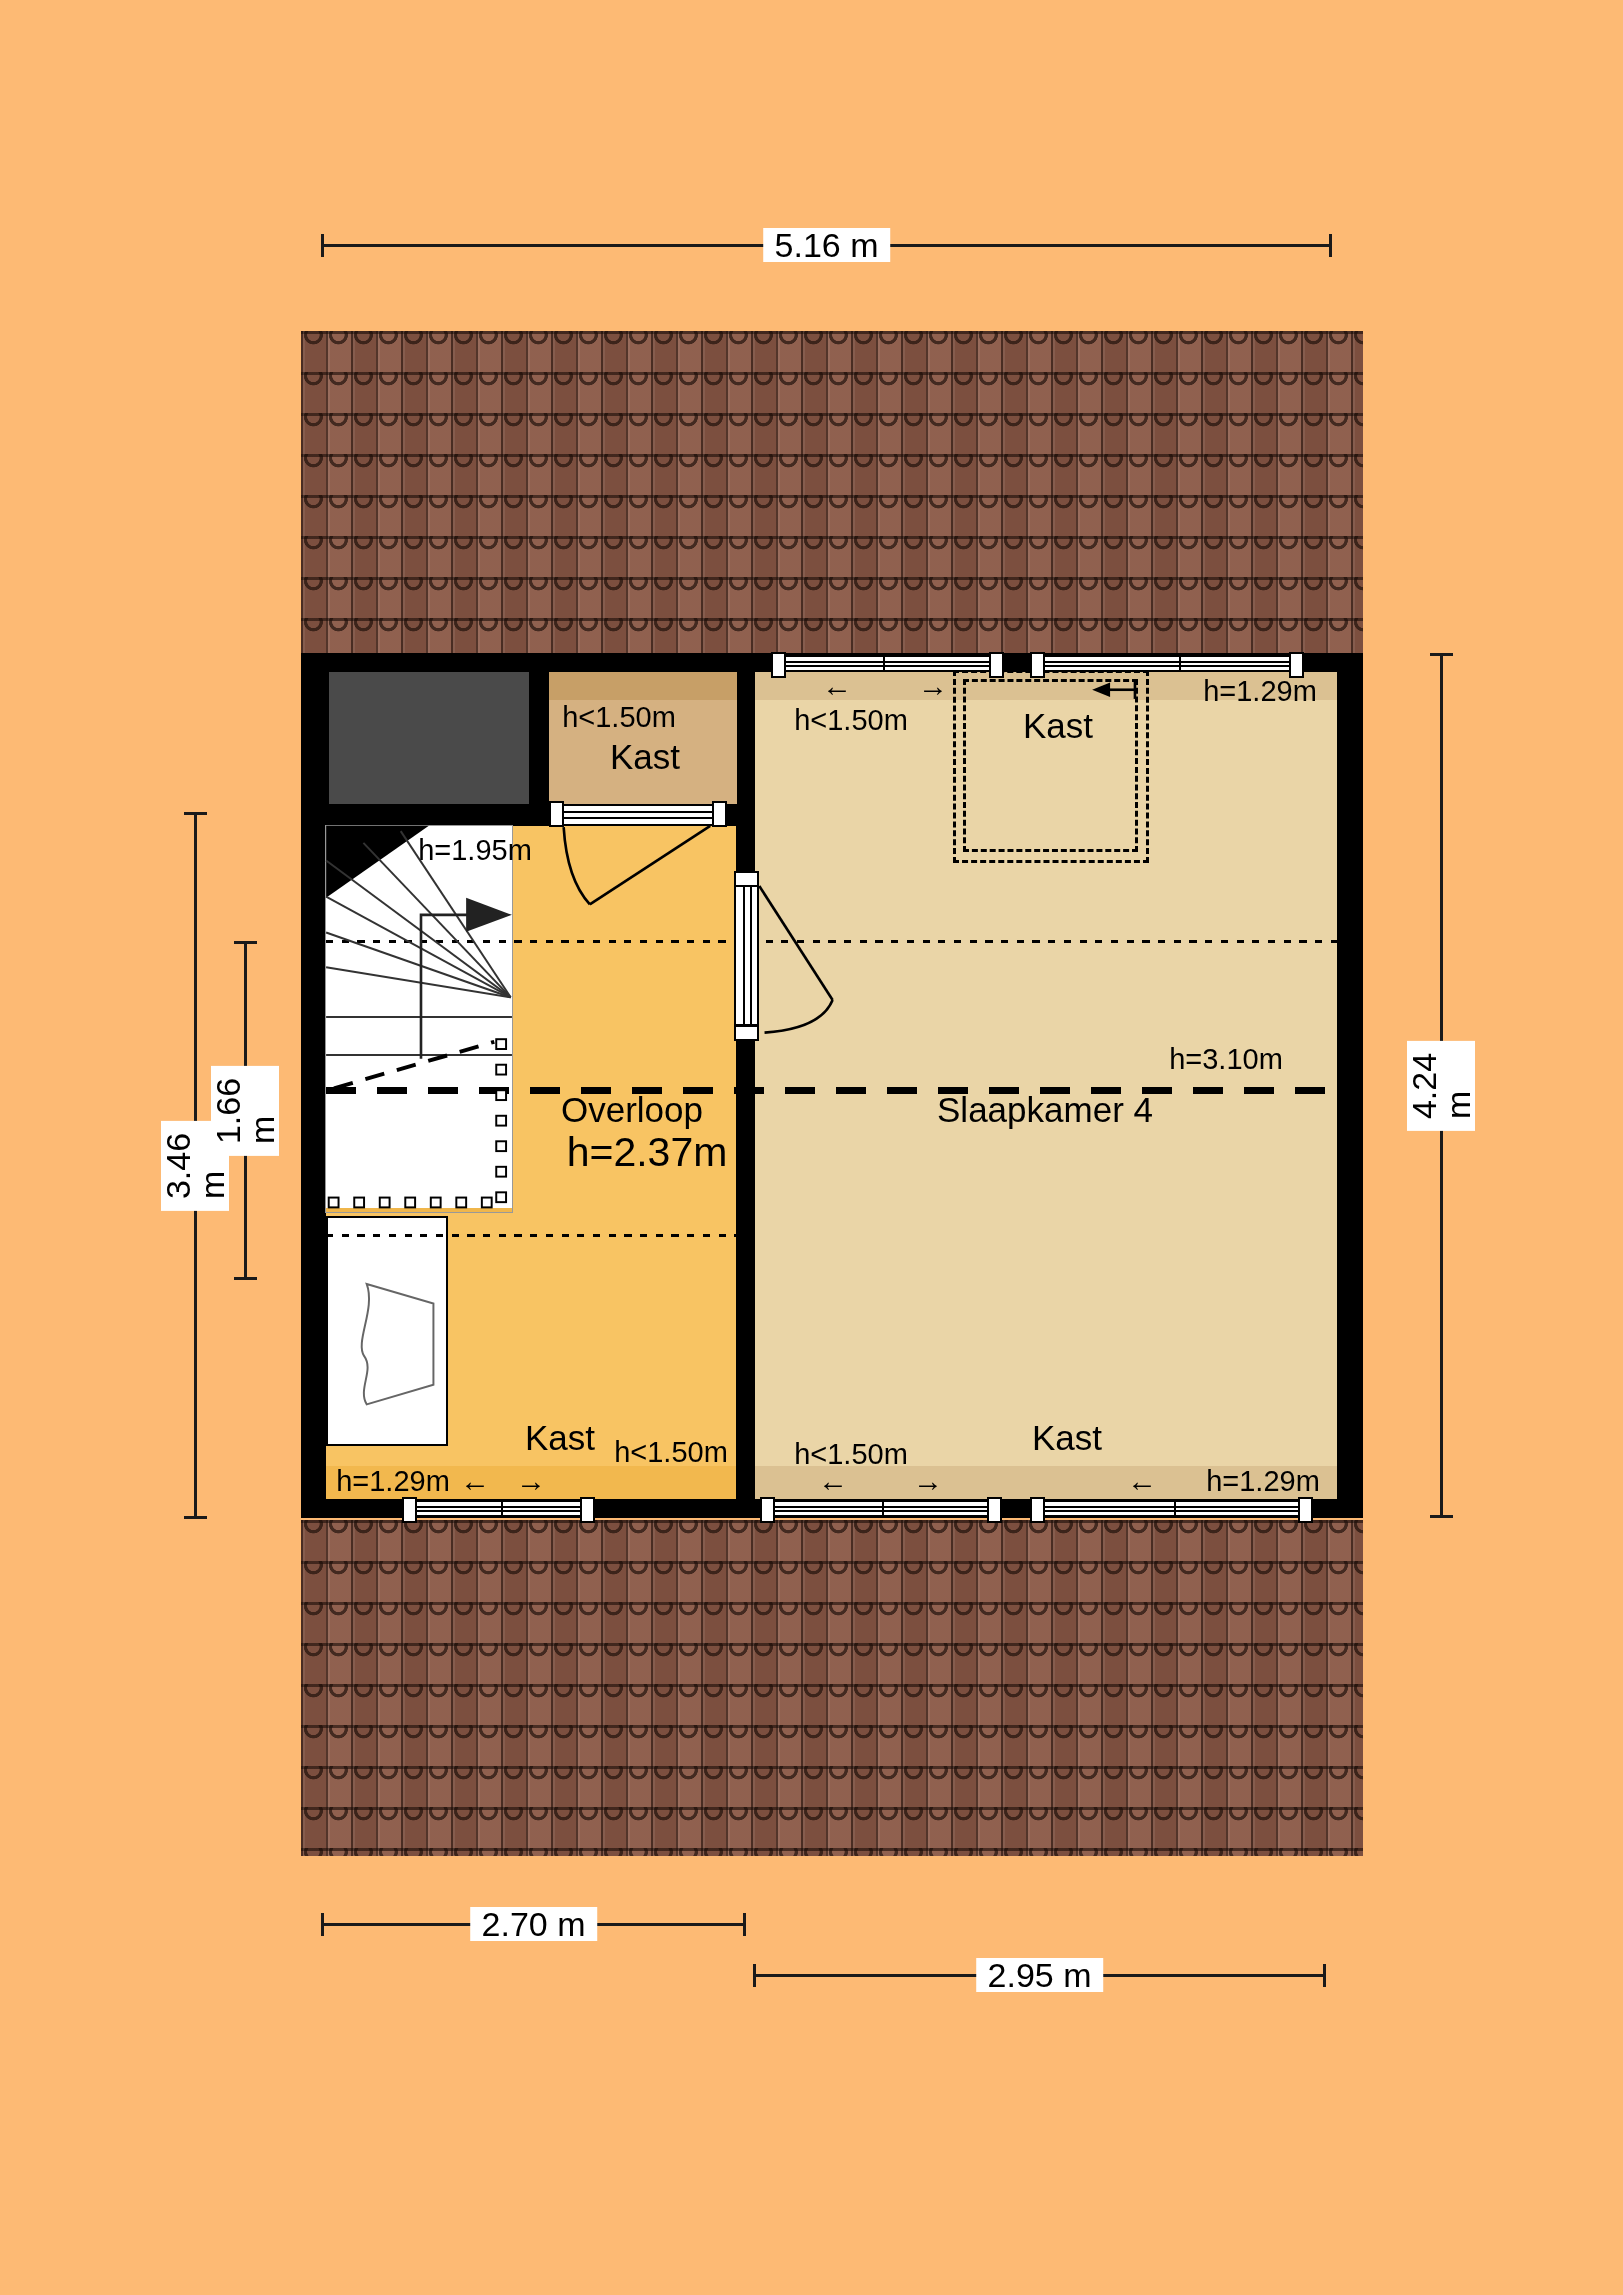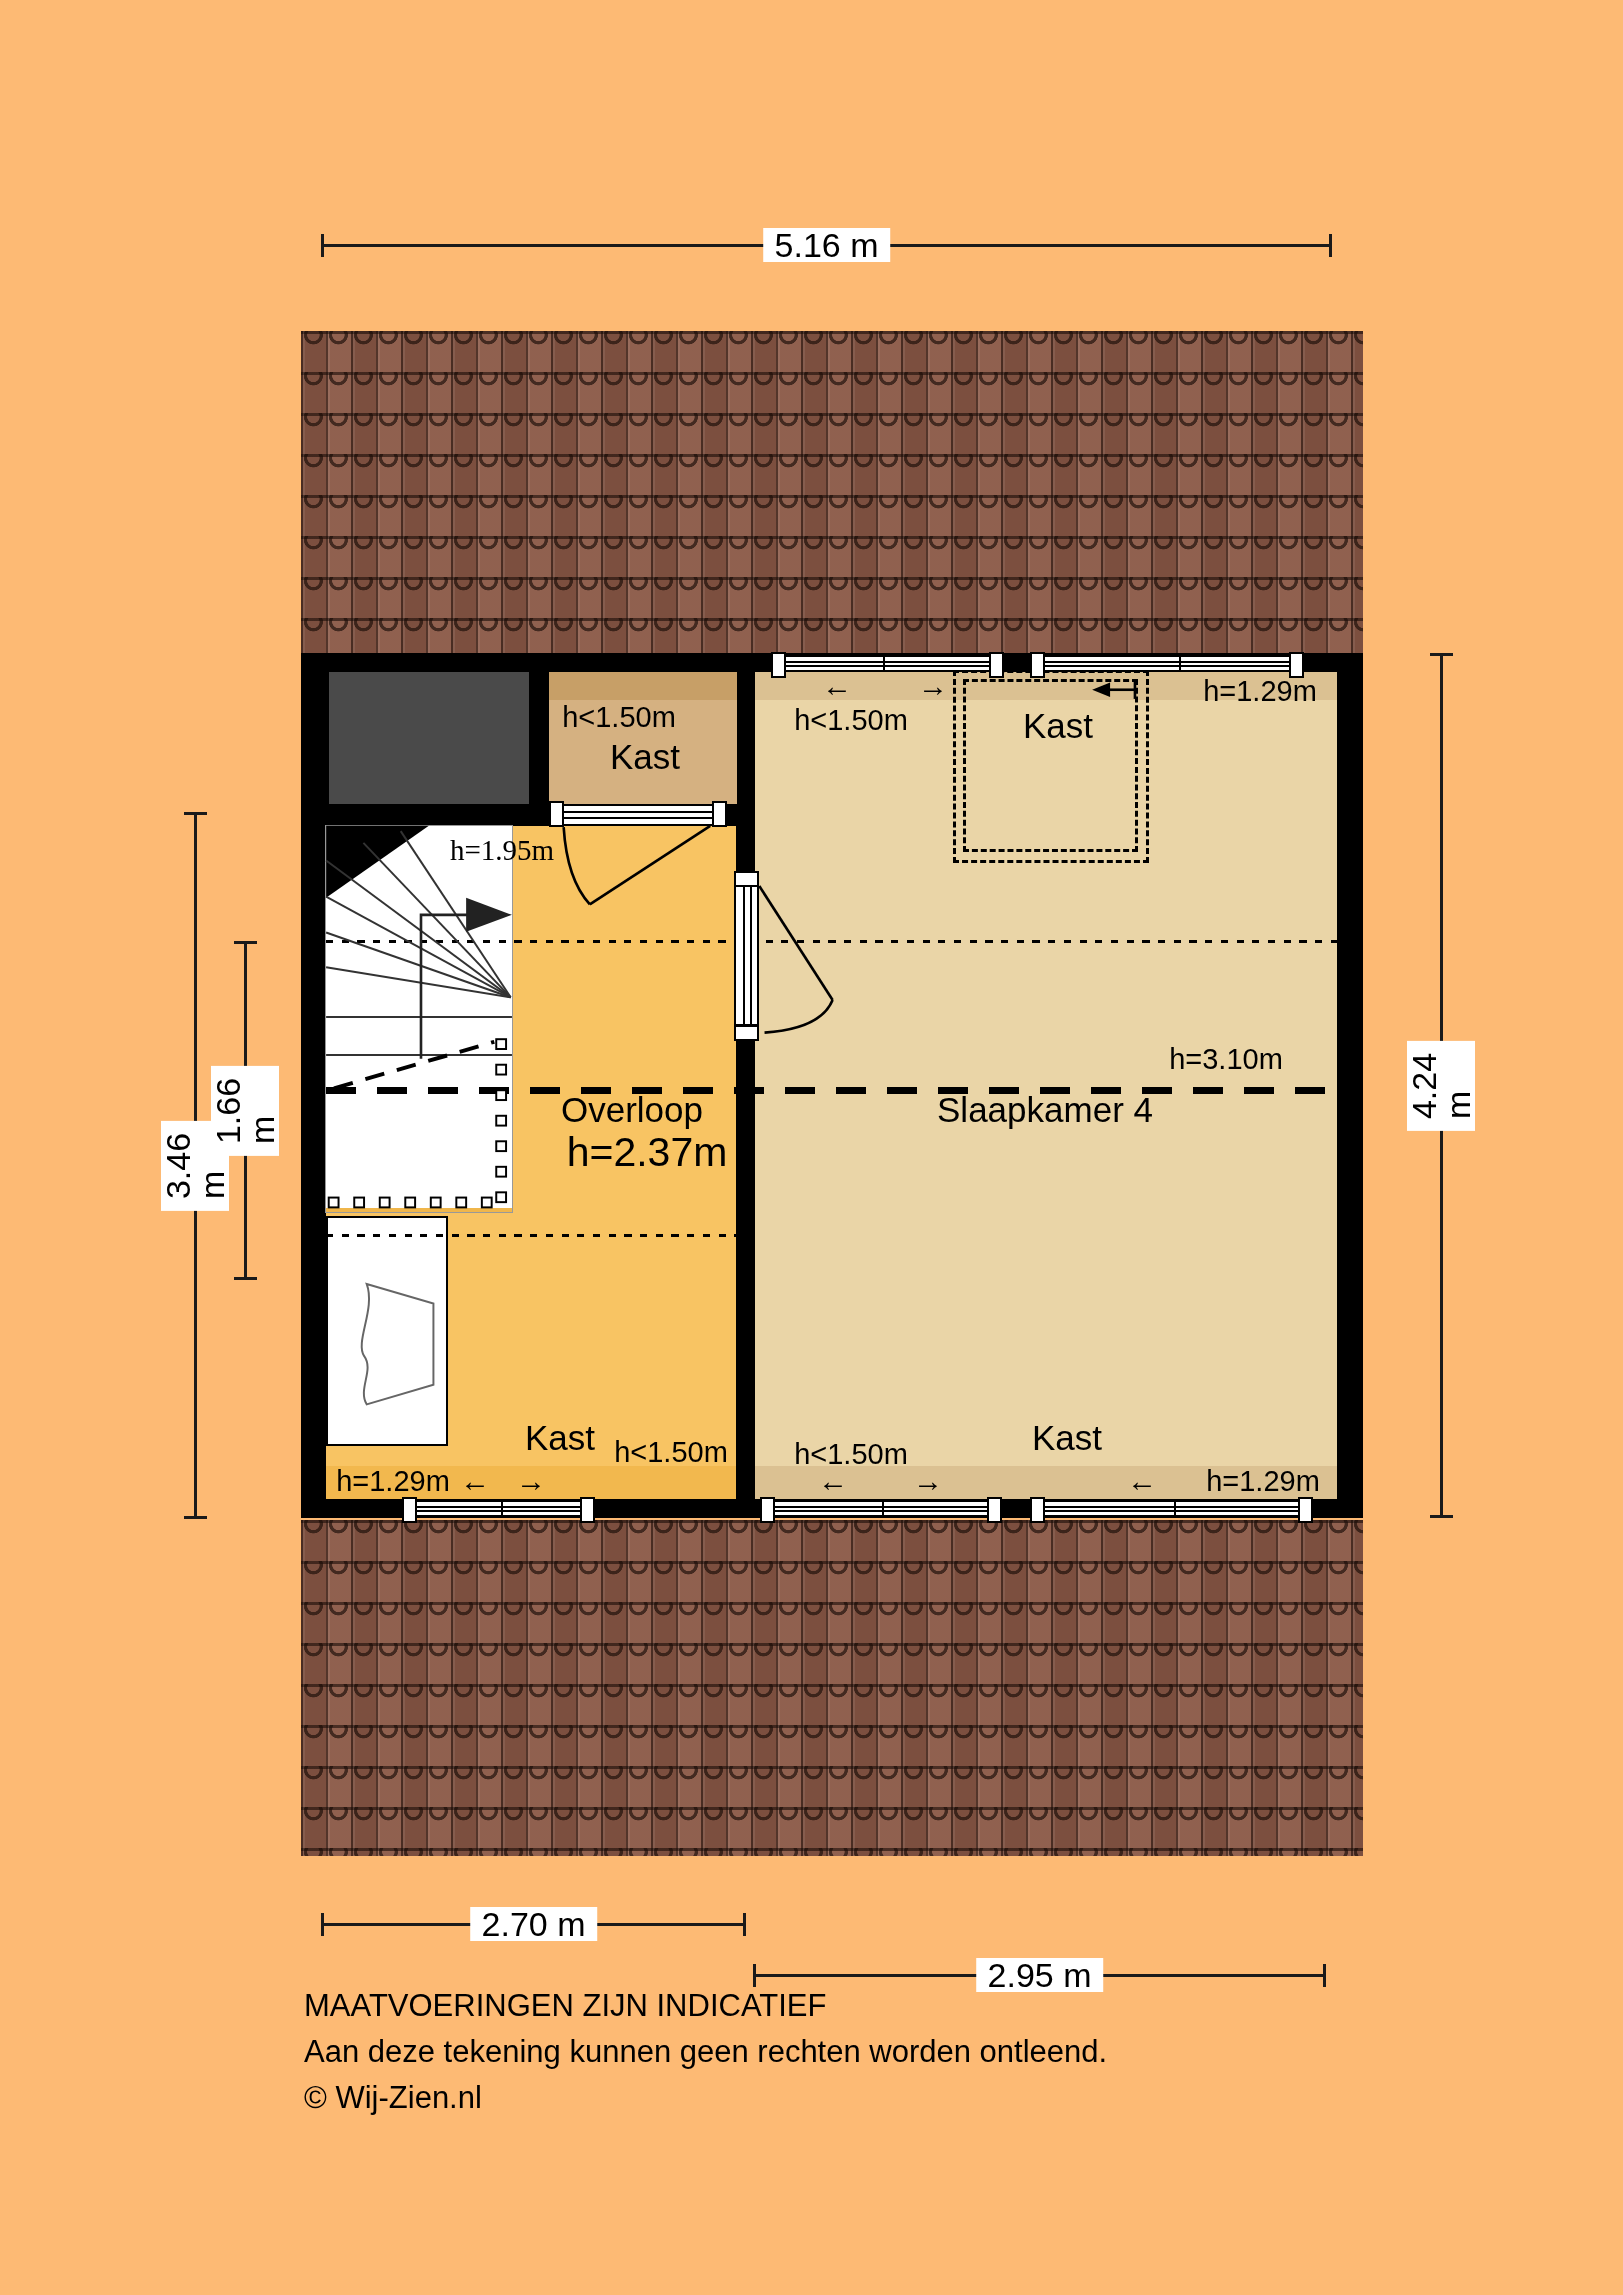--- a/index.html
+++ b/index.html
@@ -179,21 +179,21 @@
       <line x1="1734" y1="1040" x2="1734" y2="1068"></line>
       <polygon points="1694,1046 1674,1054 1694,1062"></polygon>
     </g>
 
     <path d="M 560 1962 L 662 1992 L 662 2116 L 560 2146 C 546 2122 572 2094 556 2072 C 542 2050 574 2000 560 1962 Z" fill="#fff" stroke="#666" stroke-width="3"></path>
   </svg>
 
   <span class="lbl t44" style="left:619px;top:717px;">h&lt;1.50m</span>
   <span class="lbl t54" style="left:645px;top:756px;">Kast</span>
 
-  <span class="lbl t44" style="left:502px;top:850px;font-family:Liberation Serif, serif;">h=1.95m</span>
+  <span class="lbl t44" style="left:475px;top:850px;">h=1.95m</span>
 
   <span class="lbl t62" style="left:632px;top:1109px;">Overloop</span>
   <span class="lbl t48" style="left:647px;top:1152px;">h=2.37m</span>
 
   <span class="lbl t62" style="left:1045px;top:1109px;">Slaapkamer 4</span>
   <span class="lbl t44" style="left:1226px;top:1059px;">h=3.10m</span>
 
   <span class="lbl arrow" style="left:837px;top:686px;">←</span>
   <span class="lbl arrow" style="left:933px;top:686px;">→</span>
   <span class="lbl t44" style="left:1260px;top:691px;">h=1.29m</span>
@@ -233,20 +233,15 @@
     <div class="tick l"></div>
     <div class="tick r"></div>
     <span class="dlabel">2.70 m</span>
   </div>
   <div class="dim-h" style="left:753px;top:1974px;width:573px;">
     <div class="tick l"></div>
     <div class="tick r"></div>
     <span class="dlabel">2.95 m</span>
   </div>
 
-  <div class="abs" style="left:304px;top:1983px;">
-    <div style="font-size:31px;line-height:1.48;">MAATVOERINGEN ZIJN INDICATIEF</div>
-    <div style="font-size:31px;line-height:1.48;">Aan deze tekening kunnen geen rechten worden ontleend.</div>
-    <div style="font-size:31px;line-height:1.48;">© Wij-Zien.nl</div>
-  </div>
 
 </div>
 
 
 </body></html>

